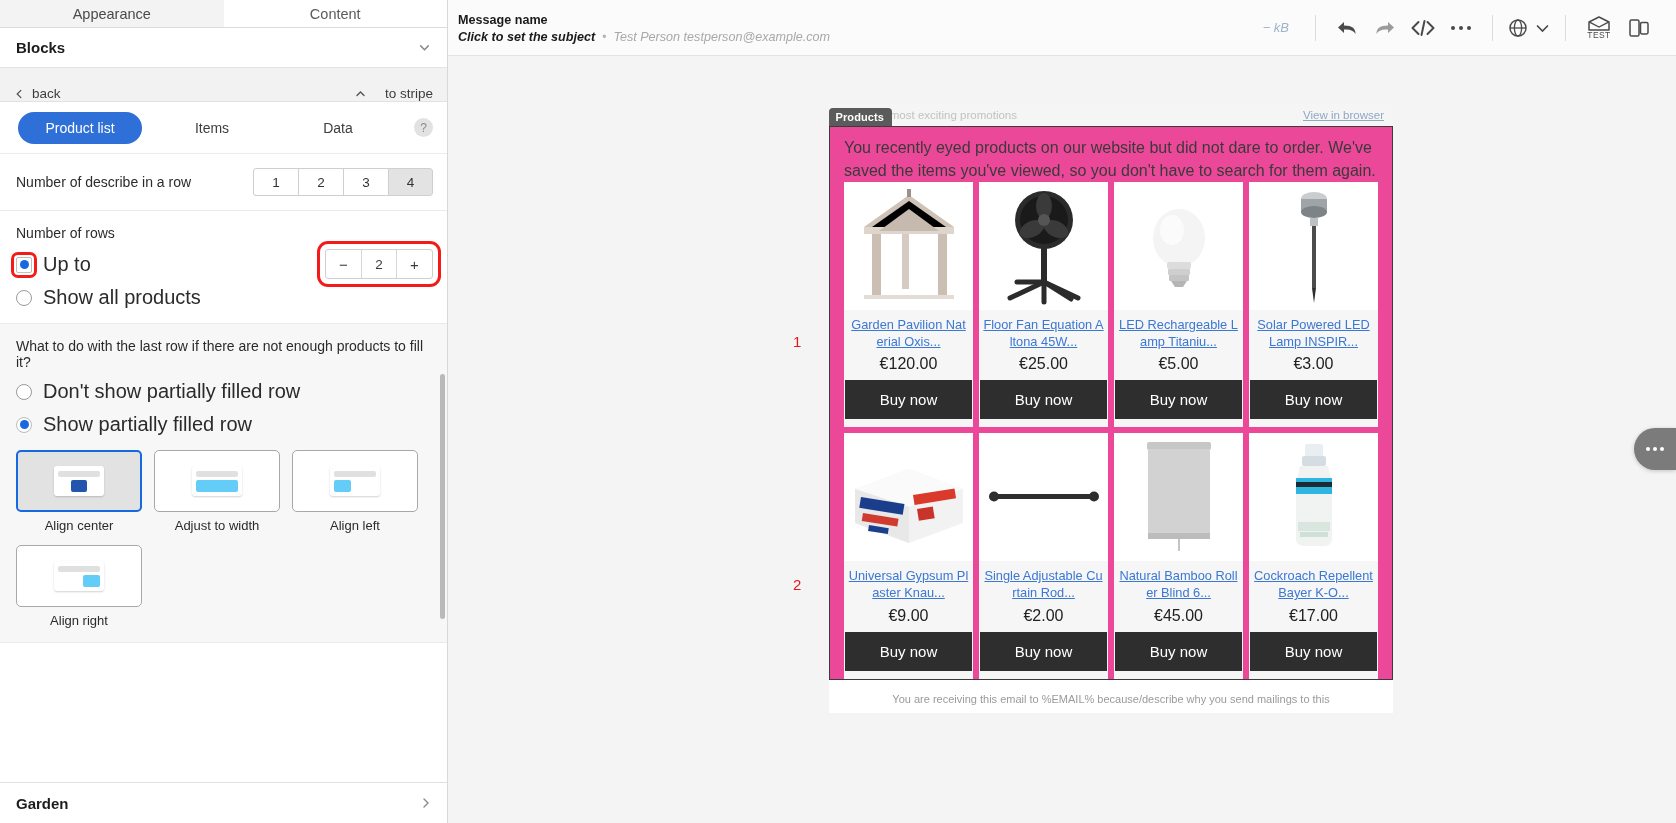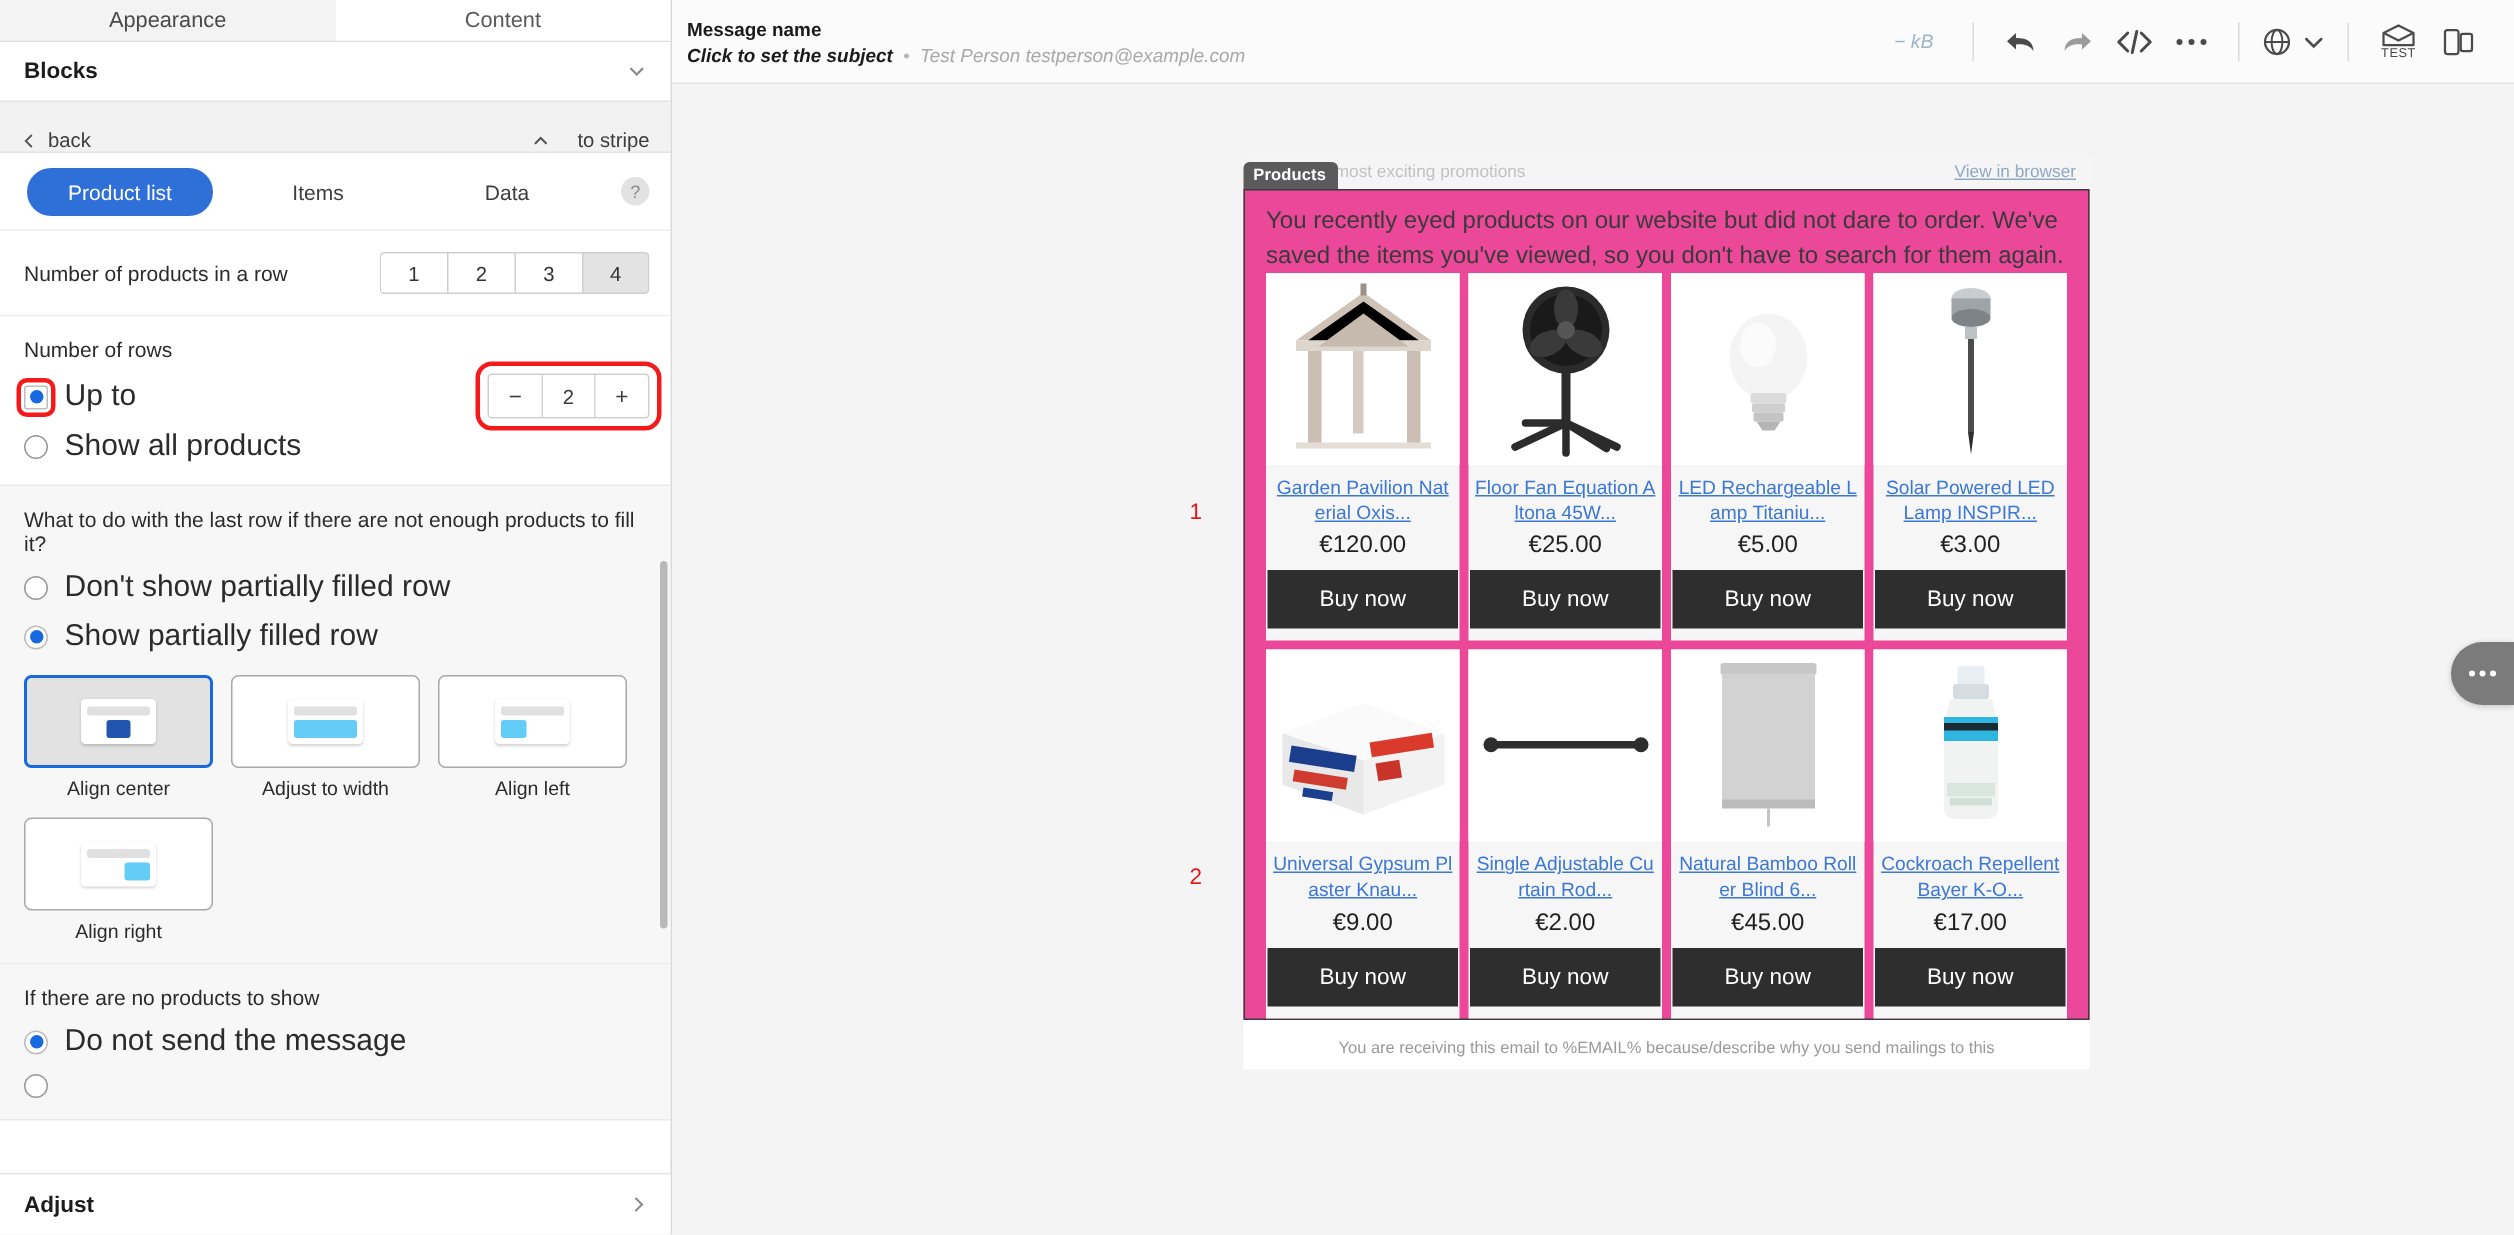--- a/index.html
+++ b/index.html
@@ -264,21 +264,21 @@
       </div>
       <div class="help-dot">
         <span>?</span>
       </div>
     </div>
 
     <div class="settings-scroll">
 
       <div class="srow">
         <div class="row-flex">
-          <div class="lbl">Number of products in a row</div>
+          <div class="lbl">Number of describe in a row</div>
           <div class="seg">
             <div class="seg-btn">
                 <span>1</span>
               </div>
             <div class="seg-btn">
                 <span>2</span>
               </div>
             <div class="seg-btn">
                 <span>3</span>
               </div>
@@ -365,37 +365,27 @@
               <div class="mini">
                 <div class="mini-bar"></div>
                 <div class="mini-blk" style="background:#63cdf7; width:40%; margin-left:auto;"></div>
               </div>
             </div>
             <div class="align-lab">Align right</div>
           </div>
         </div>
       </div>
 
-      <div class="srow g">
-        <div class="q-title">If there are no products to show</div>
-        <div class="opt-line">
-          <div class="radio on"></div>
-          <div class="opt-txt">Do not send the message</div>
-        </div>
-        <div class="opt-line">
-          <div class="radio"></div>
-        </div>
-      </div>
 
       <div class="scrollbar"></div>
     </div>
 
     <div class="bottom-sec">
       <div class="section-head" style="border-bottom:none;">
-        <span>Adjust</span>
+        <span>Garden</span>
         <span class="chev">
           <svg width="12" height="12" viewBox="0 0 12 12">
               <path d="M4 2 L8 6 L4 10" stroke="#8a8a8a" stroke-width="1.4" fill="none" stroke-linecap="round"></path>
             </svg>
         </span>
       </div>
     </div>
   </div>
 
   <div id="right-pane">

